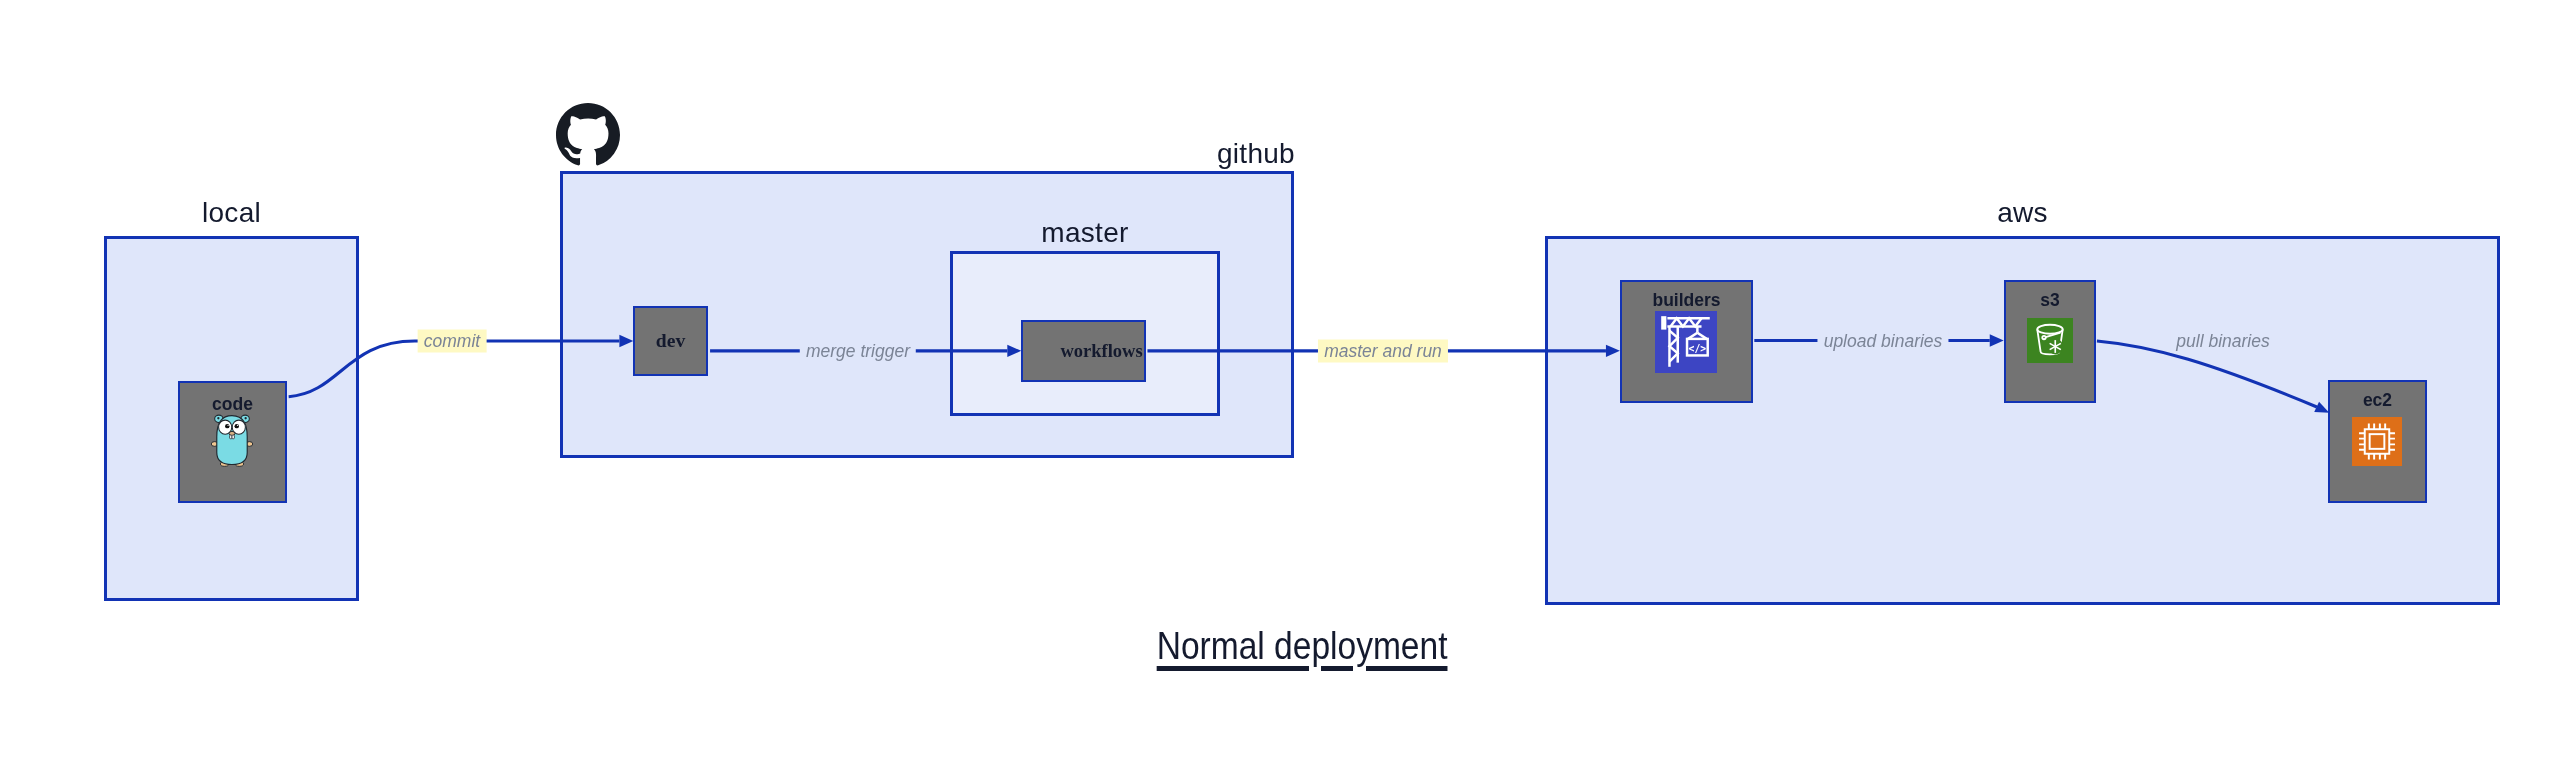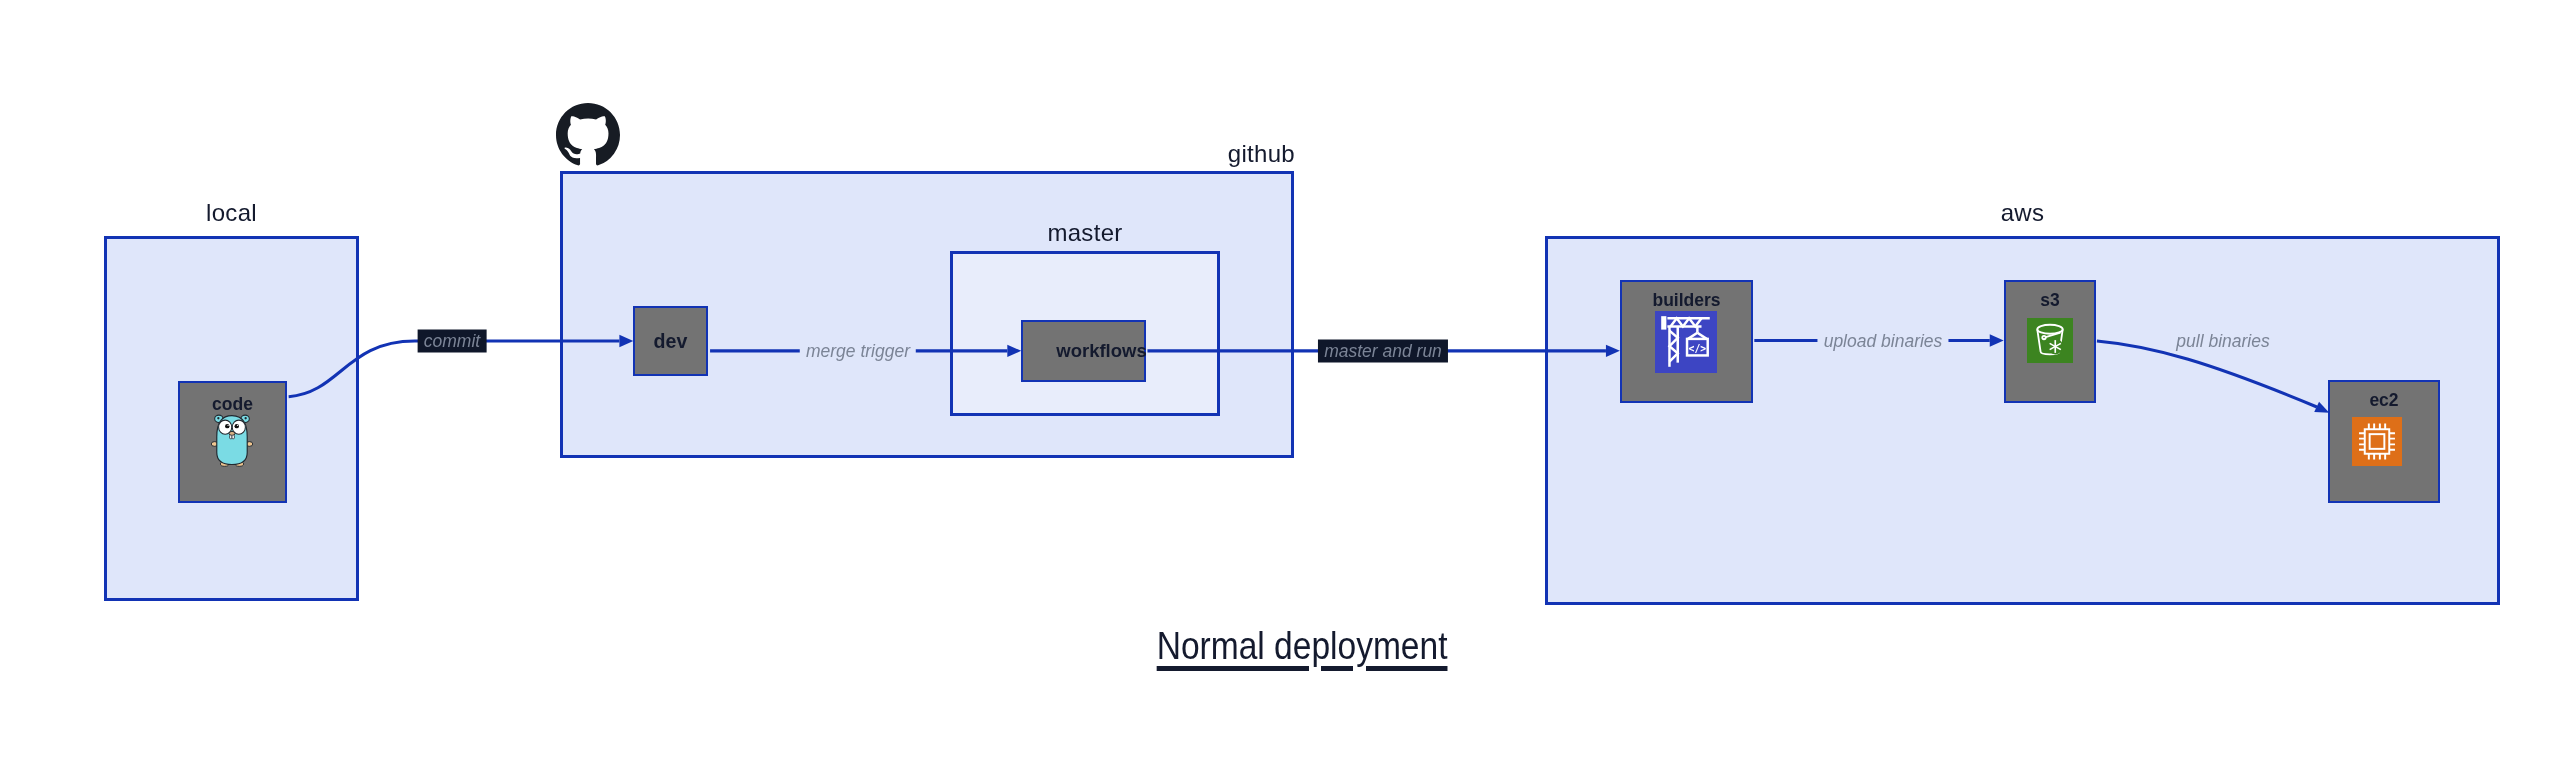--- a/index.html
+++ b/index.html
@@ -3,35 +3,35 @@
 <meta charset="utf-8">
 <style>
   html,body{margin:0;padding:0;background:#ffffff;}
   body{font-family:"Liberation Sans","DejaVu Sans",sans-serif;}
   #canvas{position:relative;width:2604px;height:781px;background:#ffffff;overflow:hidden;}
 
   .container-box{position:absolute;background:#dfe6fa;border:3.1px solid #1233b4;box-sizing:border-box;}
   .inner-container{position:absolute;background:#e8edfb;border:3.1px solid #1233b4;box-sizing:border-box;}
   .node-box{position:absolute;background:#737373;border:2.6px solid #1233b4;box-sizing:border-box;}
 
-  .container-label{position:absolute;font-size:24px;line-height:28px;color:#141a2e;letter-spacing:0.3px;}
+  .container-label{position:absolute;font-size:28px;line-height:28px;color:#141a2e;letter-spacing:0.3px;}
   .t-center{text-align:center;}
   .t-right{text-align:right;}
 
   .node-label{position:absolute;left:0;right:0;text-align:center;font-weight:bold;color:#141a2e;}
   .node-label.mid{font-size:17.5px;}
-  .node-center{position:absolute;inset:0;display:flex;align-items:center;justify-content:center;font-weight:bold;color:#141a2e;}
+  .node-center{position:absolute;inset:0;display:flex;align-items:center;justify-content:center;font-weight:bold;color:#141a2e;font-family:Liberation Serif, serif;}
 
   .icon-tile{position:absolute;}
   .icon-tile svg{display:block;width:100%;height:100%;}
 
   #edges{position:absolute;left:0;top:0;pointer-events:none;}
 
   .edge-label{position:absolute;transform:translate(-50%,-50%);font-size:17.5px;font-style:italic;color:#7b8496;padding:1px 6.2px;white-space:nowrap;}
-  .bg-white{background:#0f172a;}
+  .bg-white{background:#fef9c3;}
   .bg-outer{background:#dfe6fa;}
 
   .diagram-title{position:absolute;left:0;width:100%;top:624px;text-align:center;}
   .diagram-title span{display:inline-block;font-size:39px;color:#141a2e;transform:scaleX(0.86);
     text-decoration:underline;text-decoration-thickness:4.6px;text-underline-offset:7.2px;}
 </style>
 </head>
 <body>
 
 <div id="canvas">
@@ -116,21 +116,21 @@
       <path d="M24.2 25.6 L44 19.5"></path>
       <circle cx="37" cy="38" r="10.5" fill="#3c8420" stroke="none"></circle>
       <g stroke-width="2.2">
         <path d="M37 29.5 V46.5"></path>
         <path d="M29.5 33.8 L44.5 42.2"></path>
         <path d="M44.5 33.8 L29.5 42.2"></path>
       </g>
     </svg>
   </div>
 
-  <div class="node-box" style="left:2328px;top:380px;width:112px;height:123px;padding-left:16px;">
+  <div class="node-box" style="left:2328px;top:380px;width:99px;height:123px;padding-left:16px;">
     <div class="node-label mid" style="top:8.2px;">ec2</div>
   </div>
   <div class="icon-tile" style="left:2352px;top:417px;width:50px;height:49px;background:#de6f18;">
     <svg viewBox="0 0 60 60" stroke="#ffffff" stroke-width="2.4" fill="none">
       <rect x="15" y="15" width="30" height="30"></rect>
       <rect x="21" y="21" width="18" height="18"></rect>
       <path d="M20 8 V15 M26.5 8 V15 M33.5 8 V15 M40 8 V15"></path>
       <path d="M20 45 V52 M26.5 45 V52 M33.5 45 V52 M40 45 V52"></path>
       <path d="M8 20 H15 M8 26.5 H15 M8 33.5 H15 M8 40 H15"></path>
       <path d="M45 20 H52 M45 26.5 H52 M45 33.5 H52 M45 40 H52"></path>

